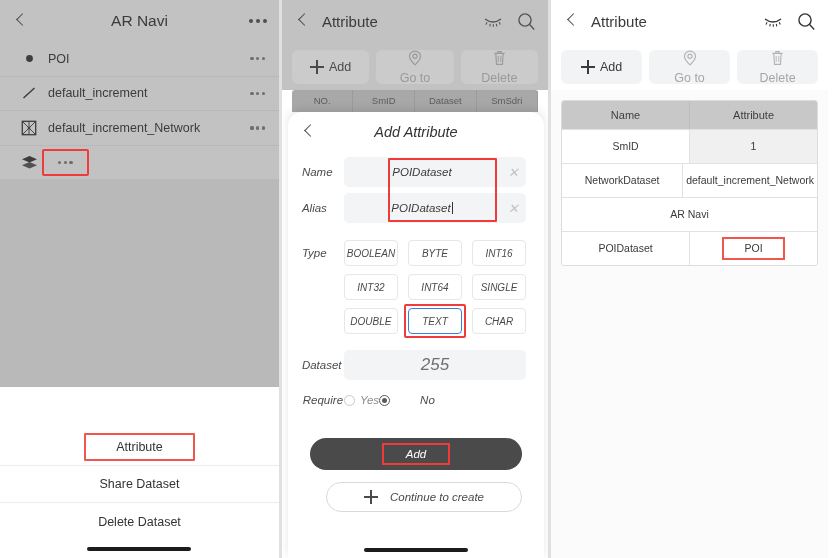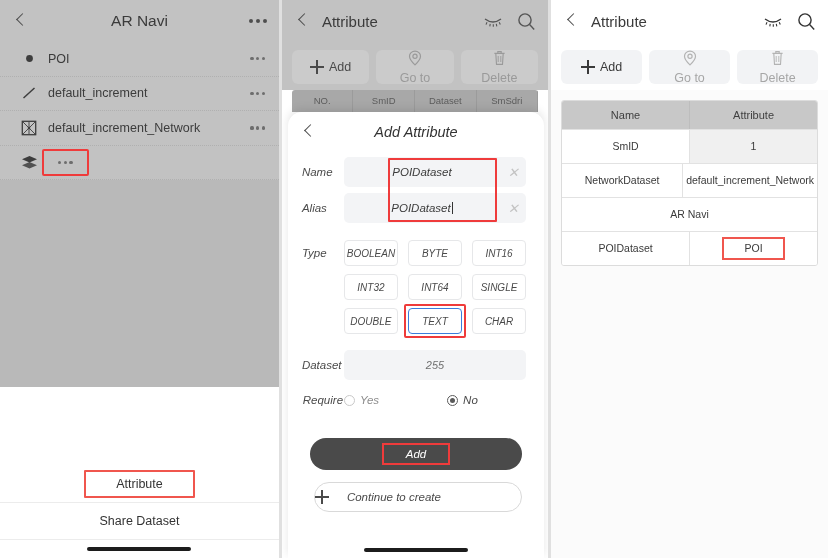--- a/index.html
+++ b/index.html
@@ -163,21 +163,21 @@
   .type-btn.selected { border: 1.4px solid #3b7ddd; }
   .type-btn.selected::after {
     content:""; position:absolute; left:-5px; right:-5px; top:-5px; bottom:-5px;
     border: 2px solid #ef3b3b; border-radius: 2px;
   }
 
   .len-row { display:flex; align-items:center; margin: 16px 18px 0 14px; height:30px; }
   .len-box {
     flex:1; height: 30px; background:#f3f4f6; border-radius:5px;
     display:flex; align-items:center; justify-content:center;
-    font-size: 11px; color:#6f6f6f;
+    font-size: 17px; color:#6f6f6f;
   }
 
   .req-row { display:flex; align-items:center; margin: 14px 18px 0 14px; font-size: 11.5px; color:#4b4b4b; }
   .radio {
     width: 11px; height: 11px; border-radius:50%; border:1px solid #c9c9c9;
     display:inline-block; position:relative; flex:none; margin: 0 5px 0 0;
   }
   .radio.on { border-color:#5a5a5a; }
   .radio.on::after {
     content:""; position:absolute; left:2px; top:2px; width:5px; height:5px;
@@ -187,23 +187,23 @@
   .req-opt.sel { color:#4a4a4a; }
 
   .btn-primary {
     position:absolute; left: 22px; right: 22px; top: 326px;
     height: 32px; border-radius: 16px; background: #4a4a4a;
     display:flex; align-items:center; justify-content:center;
     font-size: 11.5px; color: #fff;
   }
   .btn-primary .boxwrap { border: 2px solid #ef3b3b; padding: 3px 22px; }
   .btn-secondary {
-    position:absolute; left: 26px; right: 22px; top: 370px;
+    position:absolute; left: 38px; right: 22px; top: 370px;
     height: 30px; border-radius: 15px; border:1px solid #d9d9d9; background:#fff;
-    display:flex; align-items:center; justify-content:flex-start; gap: 18px;
+    display:flex; align-items:center; justify-content:center; gap: 12px;
     font-size: 11.5px; color: #4a4a4a;
   }
   .modal-home {
     position:absolute; left:0; right:0; bottom: 6px;
     display:flex; align-items:center; justify-content:center;
   }
   .modal-home i { width: 104px; height: 4px; border-radius:3px; background:#1c1c1c; display:block; }
 
   
   .p3body { background:#fbfbfb; height: 516px; padding: 10px 10px 0 10px; }
@@ -311,20 +311,23 @@
     </div>
 
     <div class="spacer-dim" style="height:207px;"></div>
 
     <div class="sheet">
       <div class="sheet-item">
         <span class="boxwrap">Attribute</span>
       </div>
       <div class="sheet-item">
         <span>Share Dataset</span>
+      </div>
+      <div class="sheet-item" style="border-bottom:none;">
+        <span>Delete Dataset</span>
       </div>
       <div class="home-bar">
           <i></i>
         </div>
     </div>
 
   </div>
 
   <div class="divider"></div>
 
@@ -427,21 +430,21 @@
         <span class="field-label">Dataset</span>
         <span class="len-box">255</span>
       </div>
 
       <div class="req-row">
         <span style="width:42px; flex:none;text-align:center;">Require</span>
         <span class="req-opt">
           <span class="radio"></span>
           <span>Yes</span>
         </span>
-        <span class="req-opt sel" style="margin-left:68px;">
+        <span class="req-opt sel" style="gap:25px;">
           <span class="radio on"></span>
           <span>No</span>
         </span>
       </div>
 
       <div class="btn-primary">
         <span class="boxwrap">Add</span>
       </div>
 
       <div class="btn-secondary">

